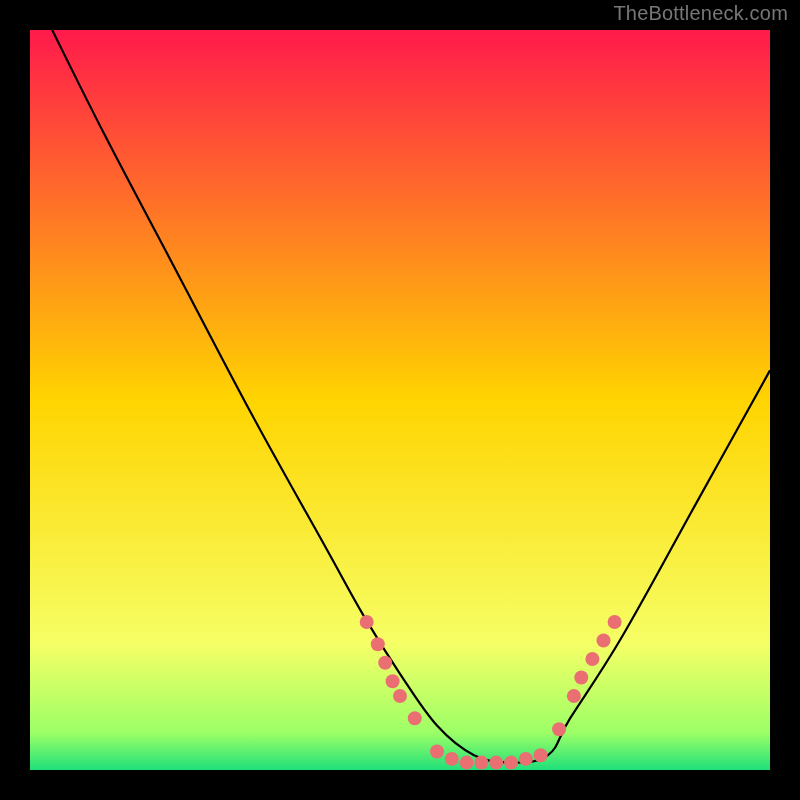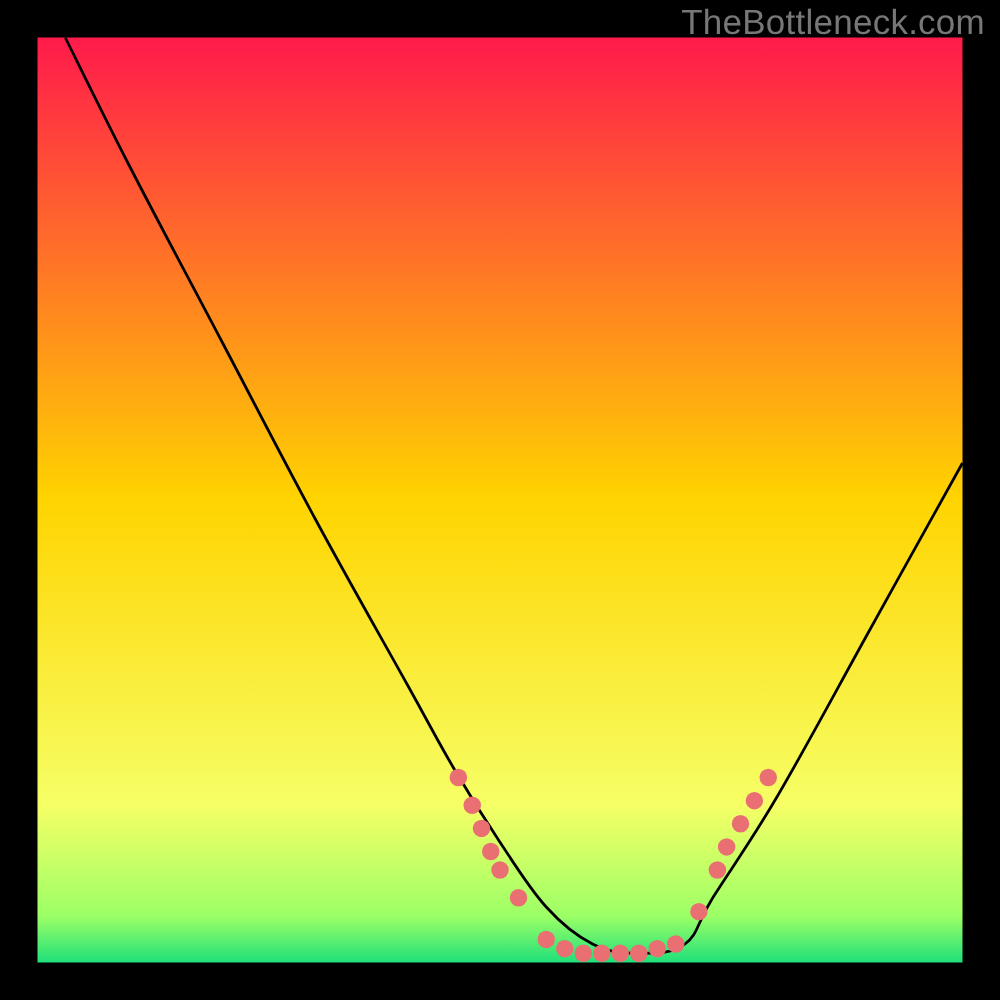--- a/index.html
+++ b/index.html
@@ -15,21 +15,21 @@
     width: 800px;
     height: 800px;
     background: #000;
   }
   .watermark {
     position: absolute;
     top: 2px;
     right: 12px;
     color: #777;
     font-family: Arial, Helvetica, sans-serif;
-    font-size: 28px;
+    font-size: 20px;
     font-weight: 400;
     letter-spacing: 0.2px;
     z-index: 3;
   }
   svg {
     position: absolute;
     top: 0;
     left: 0;
   }
 </style>

